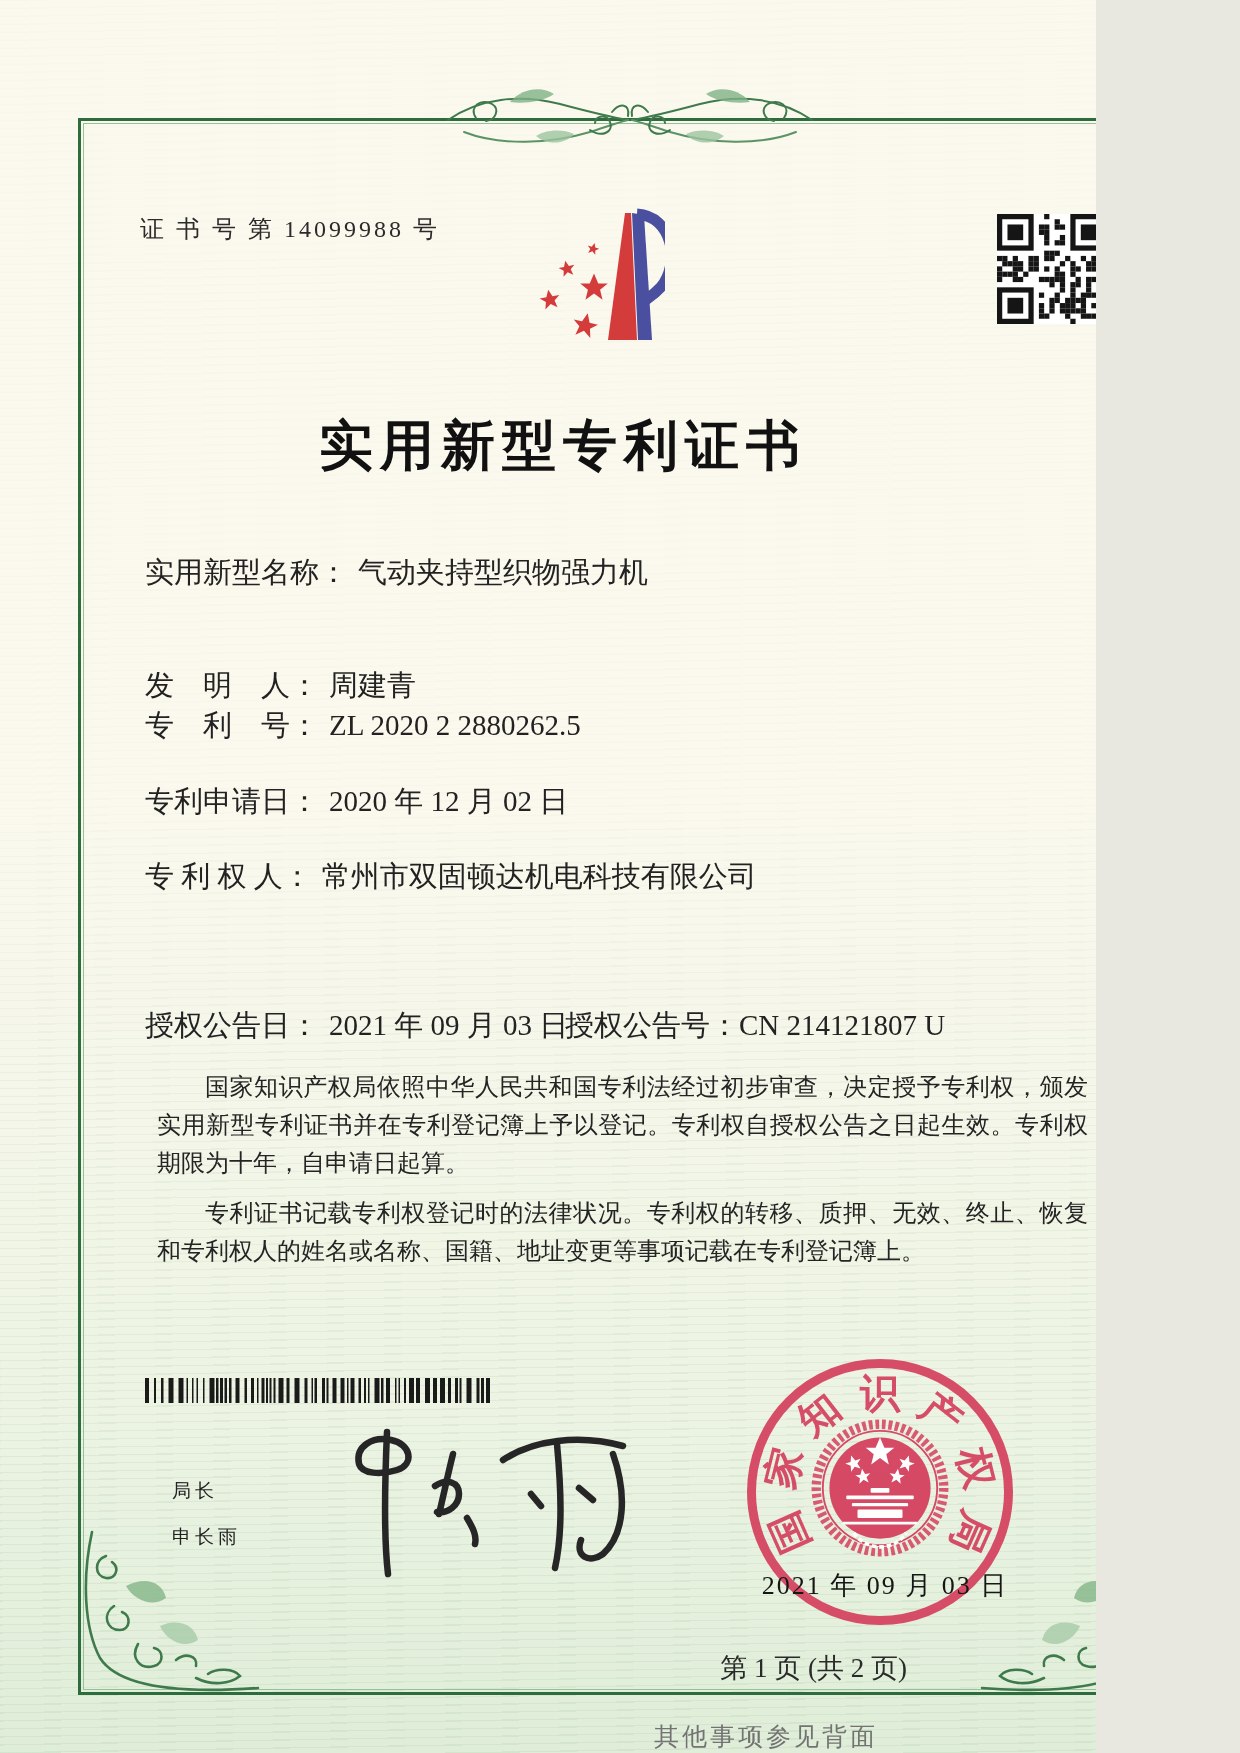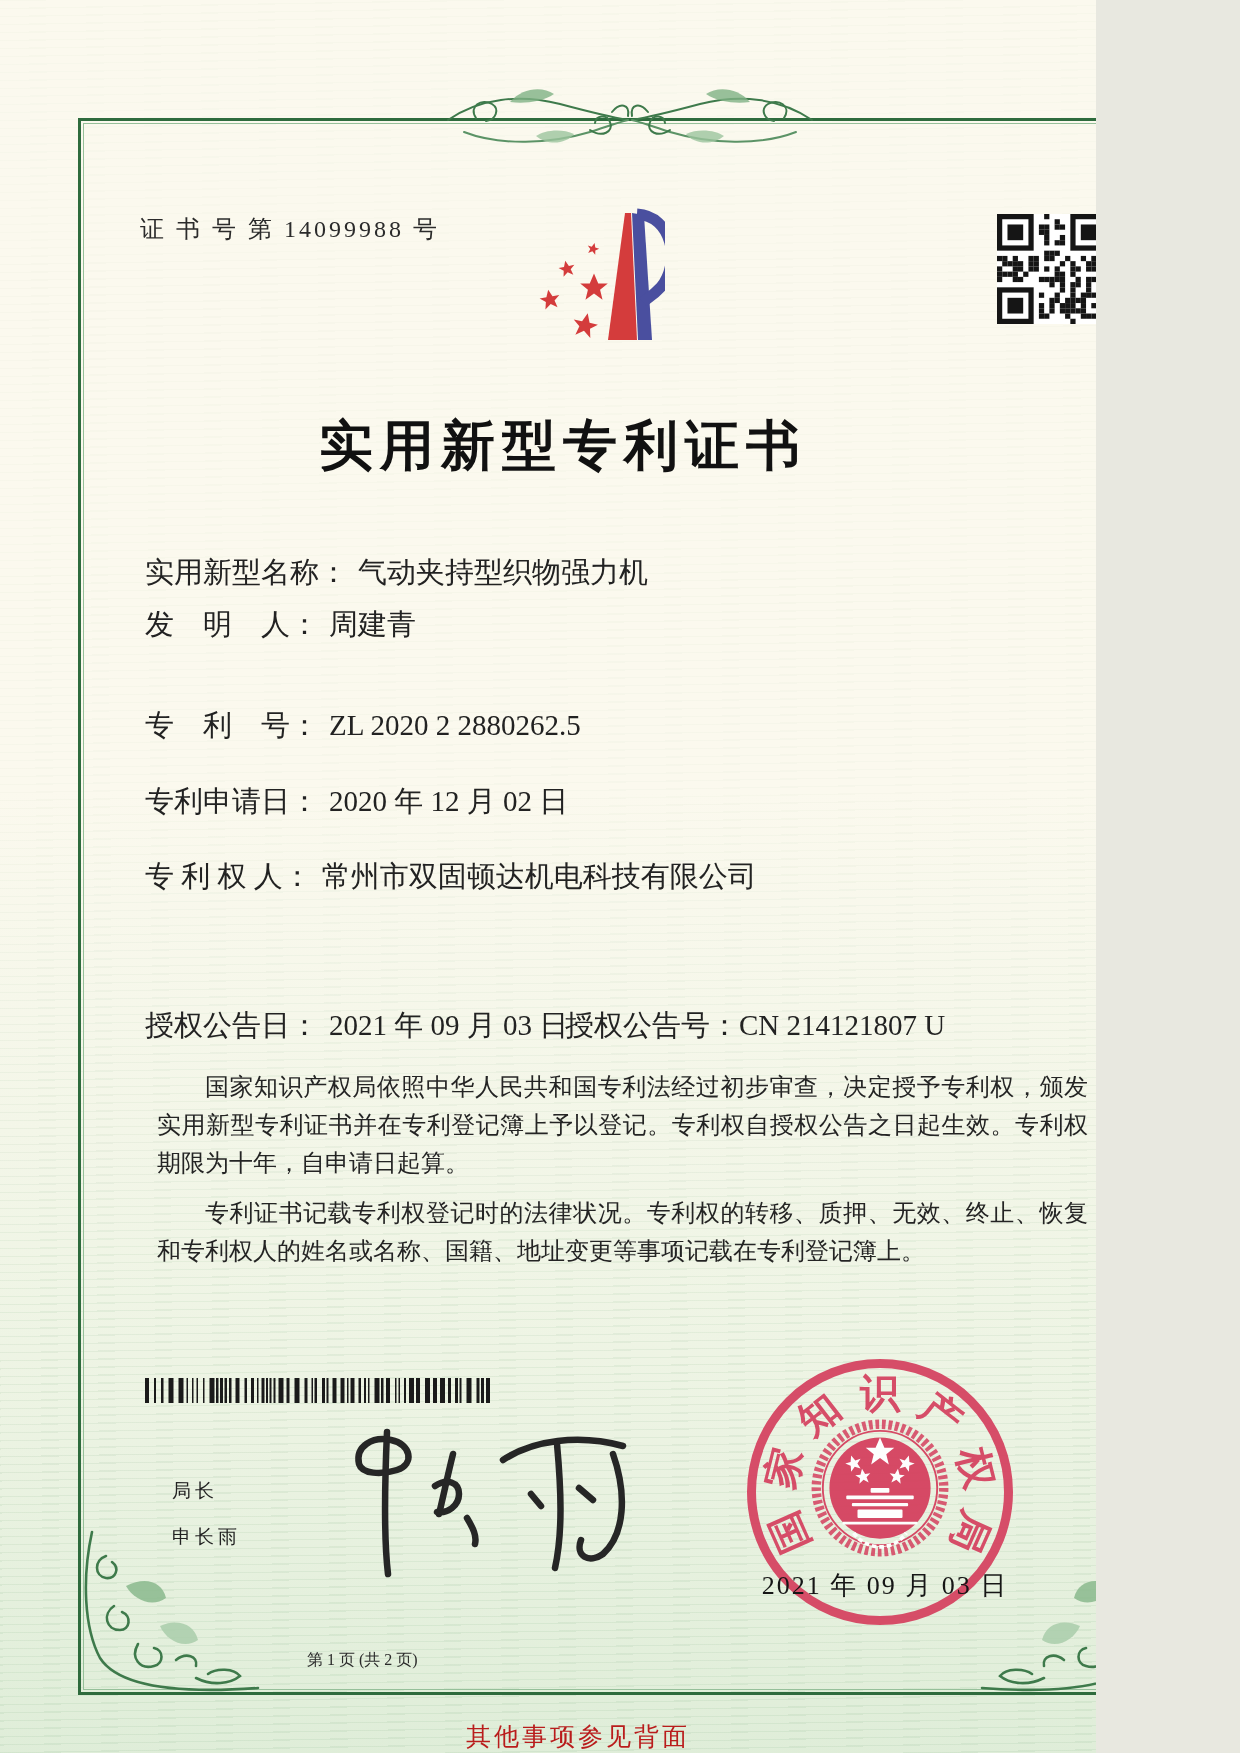--- a/index.html
+++ b/index.html
@@ -30,22 +30,22 @@
   .paras p{margin:12px;text-indent:2em;}
   .barcode-box{position:absolute;left:145px;top:1378px;}
   .signer{position:absolute;left:172px;font-size:19px;color:#222;letter-spacing:4px;}
   .sig-svg{position:absolute;left:335px;top:1402px;}
   .seal{position:absolute;left:747px;top:1359px;width:266px;height:266px;border-radius:50%;
     border:9px solid #d5415f;box-sizing:border-box;opacity:.93;}
   .seal .ring-ch{position:absolute;left:50%;top:50%;font-size:40px;font-weight:bold;color:#d5415f;}
   .emblem{position:absolute;left:805px;top:1413px;opacity:.95;}
   .seal-date{position:absolute;left:745px;top:1568px;width:280px;text-align:center;
     font-size:26px;letter-spacing:2px;color:#161616;z-index:5;}
-  .page-num{position:absolute;left:307px;top:1650px;width:600px;text-align:left;font-size:16px;color:#2a2a2a;}
-  .back-note{position:absolute;left:278px;top:1720px;width:600px;text-align:center;font-size:25px;letter-spacing:3px;color:#b91c1c;}
+  .page-num{position:absolute;left:307px;top:1650px;width:600px;text-align:right;font-size:27px;color:#2a2a2a;}
+  .back-note{position:absolute;left:278px;top:1720px;width:600px;text-align:right;font-size:25px;letter-spacing:3px;color:#737373;}
   .logo-svg{position:absolute;left:465px;top:186px;}
   .qr{position:absolute;left:997px;top:214px;background:#fff;}
 </style>
 </head>
 <body>
 
 <div class="page">
   <div class="tint"></div>
   <div class="texture"></div>
 
@@ -256,21 +256,21 @@
       <rect x="0" y="70" width="35" height="35" fill="#151515"></rect>
       <rect x="5" y="75" width="25" height="25" fill="#fff"></rect>
       <rect x="10" y="80" width="15" height="15" fill="#151515"></rect>
     </svg>
 
   <h1 class="title">实用新型专利证书</h1>
 
   <div class="row" style="top:553px">
     <span>实用新型名称：</span><span class="val">气动夹持型织物强力机</span>
   </div>
-  <div class="row" style="top:605px">
+  <div class="row" style="top:666px">
     <span>发　明　人：</span><span class="val">周建青</span>
   </div>
   <div class="row" style="top:706px">
     <span>专　利　号：</span><span class="val">ZL 2020 2 2880262.5</span>
   </div>
   <div class="row" style="top:782px">
     <span>专利申请日：</span><span class="val">2020 年 12 月 02 日</span>
   </div>
   <div class="row" style="top:857px">
     <span>专 利 权 人：</span><span class="val">常州市双固顿达机电科技有限公司</span>

